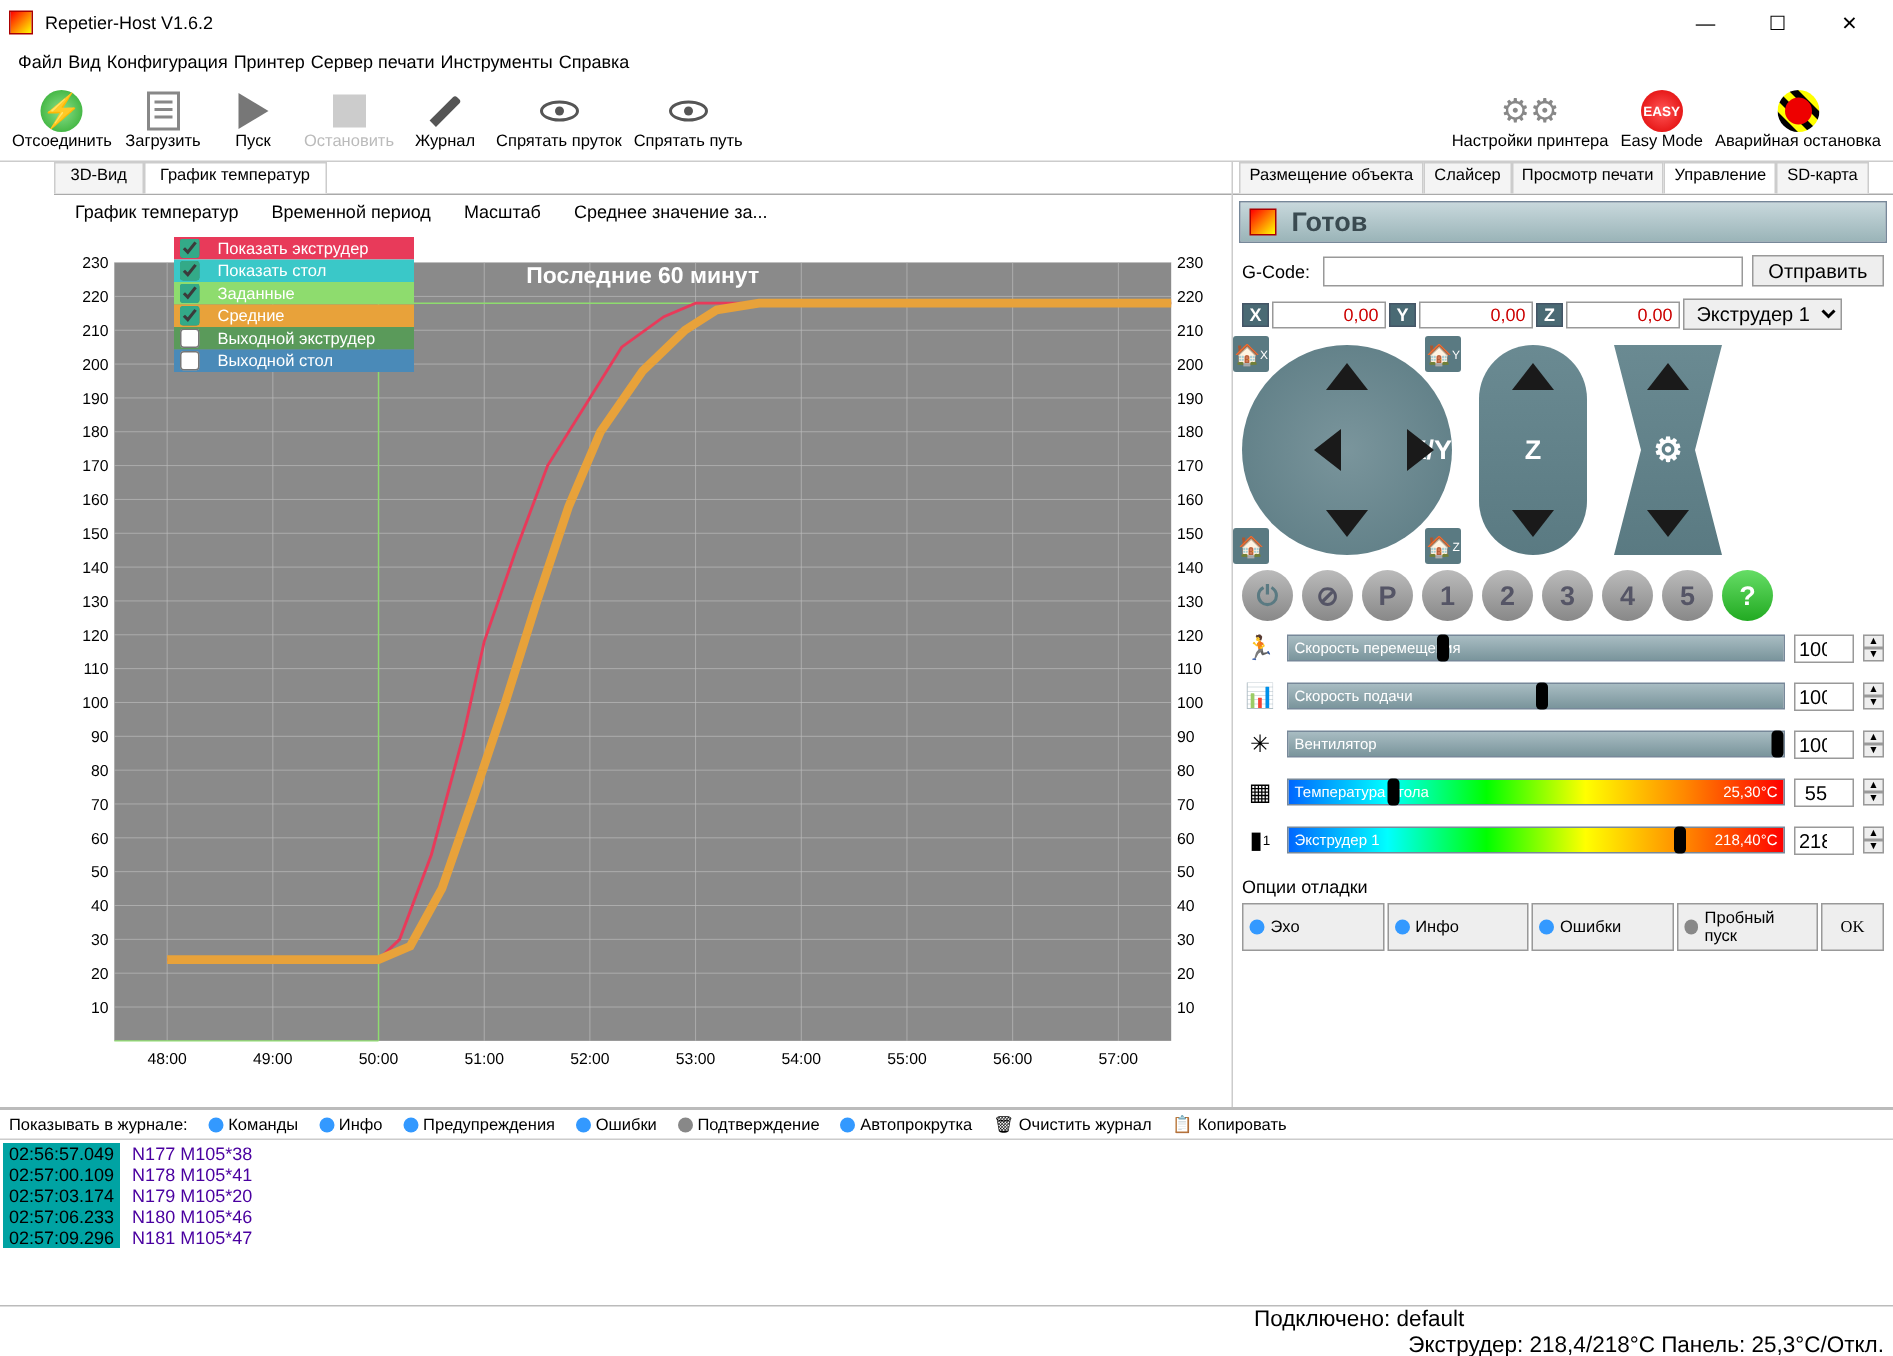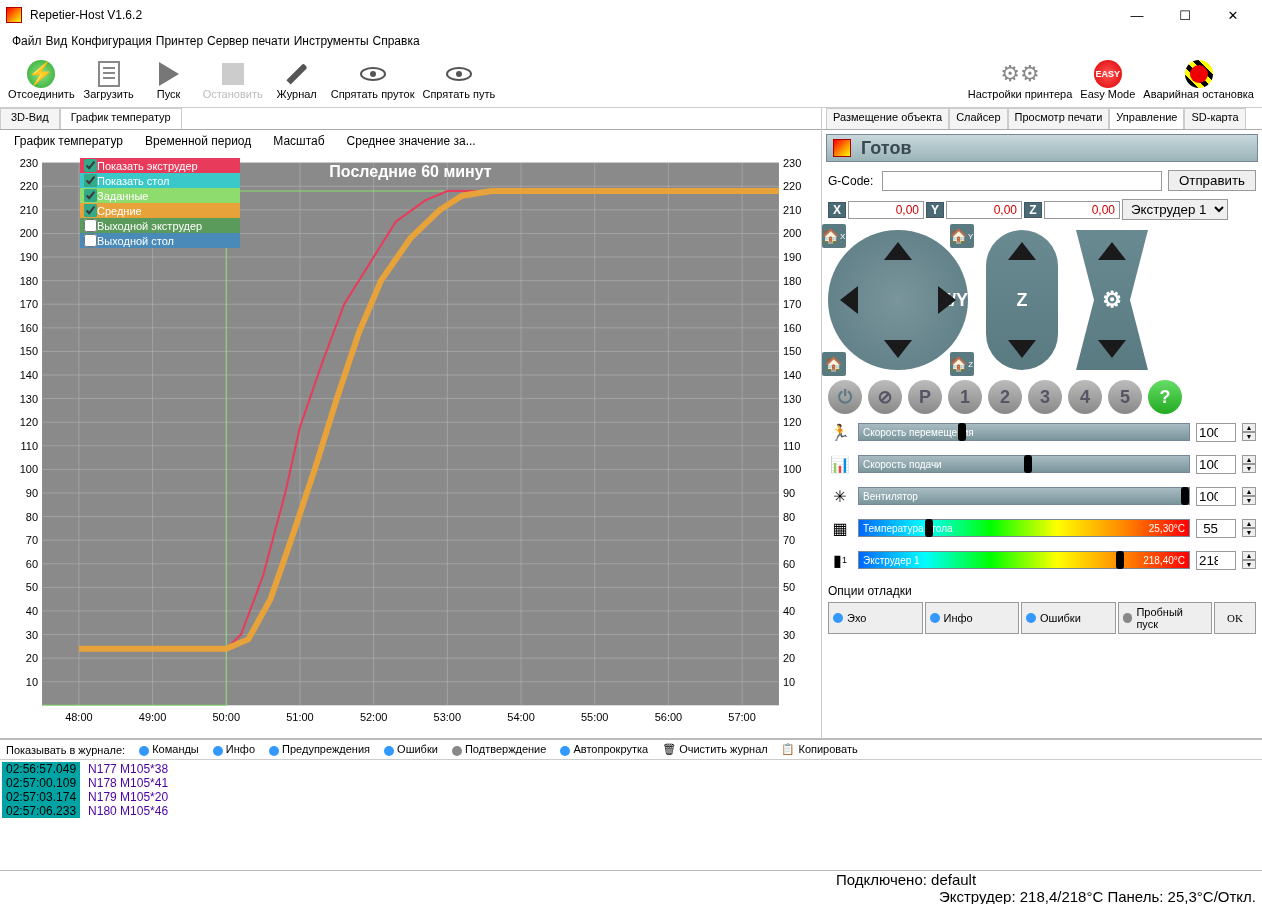--- a/index.html
+++ b/index.html
@@ -22,29 +22,29 @@
 .ico-stop { width: 22px; height: 22px; background: #ccc; }
 .ico-pen { transform: rotate(45deg); width: 6px; height: 24px; background: #555; border-radius: 2px 2px 0 0; }
 .ico-eye { width: 26px; height: 14px; border: 2px solid #555; border-radius: 50%; position: relative; }
 .ico-eye::after { content:''; position:absolute; width:6px; height:6px; background:#555; border-radius:50%; top:2px; left:8px; }
 .ico-easy { width: 28px; height: 28px; background: radial-gradient(circle,#f55,#d00); border-radius: 50%; color:#fff; font-size:9px; font-weight:bold; line-height:28px; text-align:center; }
 .ico-estop { width:28px; height:28px; background:linear-gradient(45deg,#ff0 25%,#000 25% 50%,#ff0 50% 75%,#000 75%); background-size: 14px 14px; border-radius: 50%; display:flex; align-items:center; justify-content:center; }
 .ico-estop::after { content:''; width:18px; height:18px; background:#e00; border-radius:50%; }
 .ico-gears { color:#888; font-size:20px; }
 
 .main { display: flex; height: 630px; }
-.left { flex: 1; display: flex; flex-direction: column; border-right: 1px solid #ccc; }
+.left { flex: 1; display: flex; flex-direction: column; border-right: 1px solid #ccc; margin-left: 36px; }
 .tabs { display: flex; border-bottom: 1px solid #aaa; height: 22px; }
 .tab { padding: 2px 10px; border: 1px solid #ccc; border-bottom: none; background: #f4f4f4; font-size: 11px; cursor: pointer; }
 .tab.active { background: #fff; }
 .chart-menu { display: flex; gap: 22px; padding: 4px 14px; }
 .chart-area { flex: 1; position: relative; }
 .chart-svg { width: 100%; height: 100%; }
 .legend { position: absolute; top: 6px; left: 80px; font-size: 11px; }
-.legend-row { display: flex; align-items: center; gap: 0; padding: 1px 4px; color: #fff; width: 160px; }
+.legend-row { display: flex; align-items: center; gap: 12px; padding: 1px 4px; color: #fff; width: 160px; }
 .legend-row input { accent-color: #3a8; }
 
 .right { width: 440px; display: flex; flex-direction: column; }
 .rtabs { display: flex; border-bottom: 1px solid #aaa; height: 22px; flex-wrap: nowrap; padding-left: 4px; }
 .rtab { padding: 2px 6px; border: 1px solid #ccc; border-bottom:none; background:#f4f4f4; font-size:11px; cursor:pointer; white-space:nowrap; }
 .rtab.active { background:#fff; }
 .status-bar { background: linear-gradient(#c8d8dc,#9ab4b8); height: 28px; display:flex; align-items:center; padding: 0 6px; margin: 4px; border: 1px solid #789; }
 .status-bar .ri { width:18px; height:18px; background: linear-gradient(135deg,#f00,#ff0); border:1px solid #a00; margin-right:10px; }
 .status-bar .stxt { font-size: 18px; font-weight: bold; color:#3a4a50; }
 .gcode-row { display:flex; gap:6px; align-items:center; padding: 4px 6px; }
@@ -485,20 +485,21 @@
     <span><span class="dot" style="background:#888"></span> <span>Подтверждение</span></span>
     <span><span class="dot"></span> <span>Автопрокрутка</span></span>
     <span>🗑 <span>Очистить журнал</span></span>
     <span>📋 <span>Копировать</span></span>
   </div>
   <div class="log-lines" id="log-lines">
       <div class="log-line"><span class="ts">02:56:57.049</span><span class="cmd">N177 M105*38</span></div>
       <div class="log-line"><span class="ts">02:57:00.109</span><span class="cmd">N178 M105*41</span></div>
       <div class="log-line"><span class="ts">02:57:03.174</span><span class="cmd">N179 M105*20</span></div>
       <div class="log-line"><span class="ts">02:57:06.233</span><span class="cmd">N180 M105*46</span></div>
+      <div class="log-line"><span class="ts">02:57:09.296</span><span class="cmd">N181 M105*47</span></div>
     </div>
 </div>
 
 <div class="statusbar">
   <div class="s1">Подключено: default</div>
   <div class="s2">Экструдер: 218,4/218°C Панель: 25,3°C/Откл.</div>
   <div class="s3">Готов</div>
 </div>
 
 </body></html>

